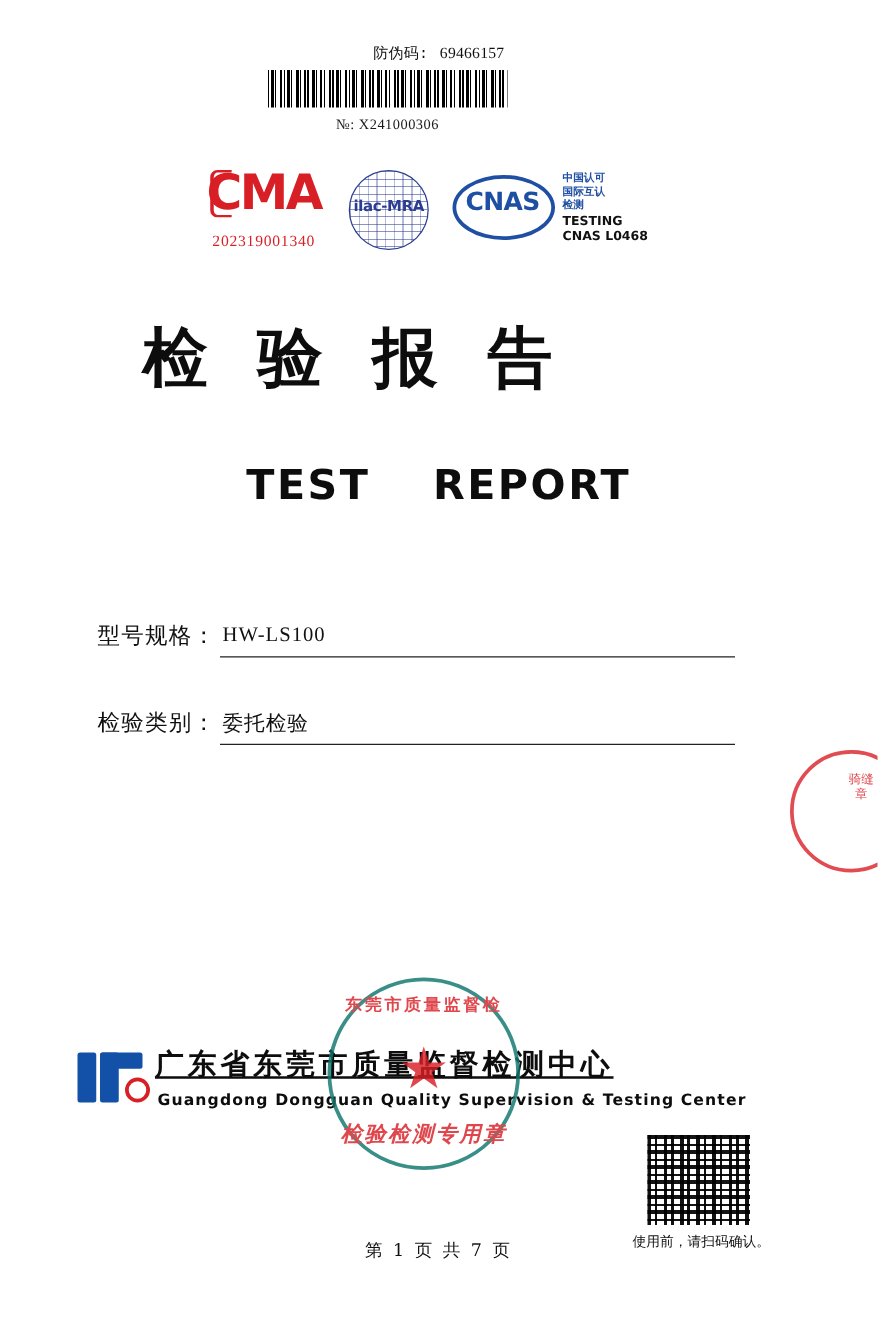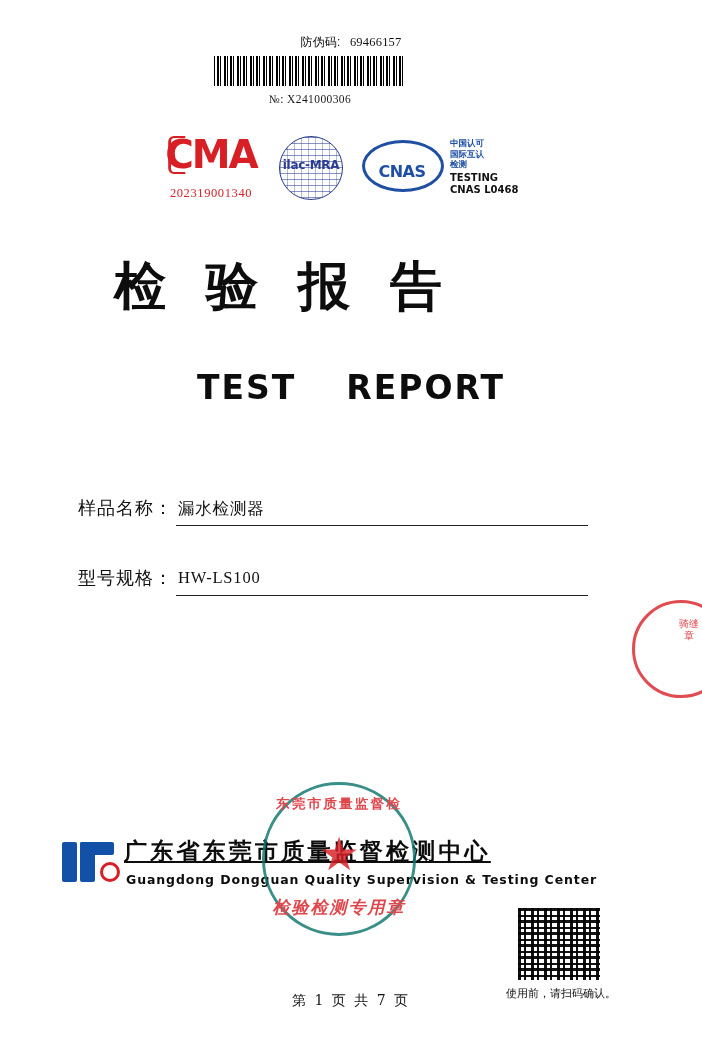--- a/index.html
+++ b/index.html
@@ -26,21 +26,21 @@
   .antifake {
     position: absolute;
     top: 34px;
     left: 0;
     width: 702px;
     text-align: center;
     font-size: 12.5px;
     letter-spacing: 0.2px;
     color: #111;
   }
-  .antifake .label { font-family: Liberation Sans, sans-serif; font-size: 12px; }
+  .antifake .label { font-family: Liberation Mono, monospace; font-size: 12px; }
   .antifake .value { font-family: "Liberation Serif", serif; font-size: 12.5px; margin-left: 6px; }
 
   
   .barcode-wrap {
     position: absolute;
     top: 56px;
     left: 0;
     width: 620px;
     text-align: center;
   }
@@ -155,26 +155,26 @@
     left: 2px;
     top: 0px;
     width: 76px;
     height: 46px;
     border: 3px solid #1f4fa3;
     border-radius: 50%;
   }
   .cnas-word {
     position: absolute;
     left: 0;
-    top: 22px;
+    top: 9px;
     width: 84px;
     text-align: center;
     font-family: "DejaVu Sans", sans-serif;
     font-weight: bold;
-    font-size: 16px;
+    font-size: 20px;
     color: #1f4fa3;
     letter-spacing: -0.5px;
   }
   .cnas-cn {
     position: absolute;
     left: 90px;
     top: 8px;
     font-family: "DejaVu Sans", sans-serif;
     font-size: 8.5px;
     line-height: 10.5px;
@@ -459,33 +459,33 @@
 
   </div>
 
   <div class="title-cn">检验报告</div>
   <div class="title-en">
     <span>TEST</span><span class="gap"></span><span>REPORT</span>
   </div>
 
   <div class="fields">
 
-    <div class="field-row">
-      <div class="field-label">样品名称：</div>
-      <div class="field-value">漏水检测器</div>
-      <div class="field-rule"></div>
-    </div>
 
     <div class="field-row">
       <div class="field-label">型号规格：</div>
       <div class="field-value">HW-LS100</div>
       <div class="field-rule"></div>
     </div>
 
 
+    <div class="field-row">
+      <div class="field-label">检验类别：</div>
+      <div class="field-value">委托检验</div>
+      <div class="field-rule"></div>
+    </div>
 
   </div>
 
   <div class="institute">
     <div class="inst-logo">
       <div class="bar-a"></div>
       <div class="bar-b"></div>
       <div class="bar-c"></div>
       <div class="dot"></div>
     </div>

